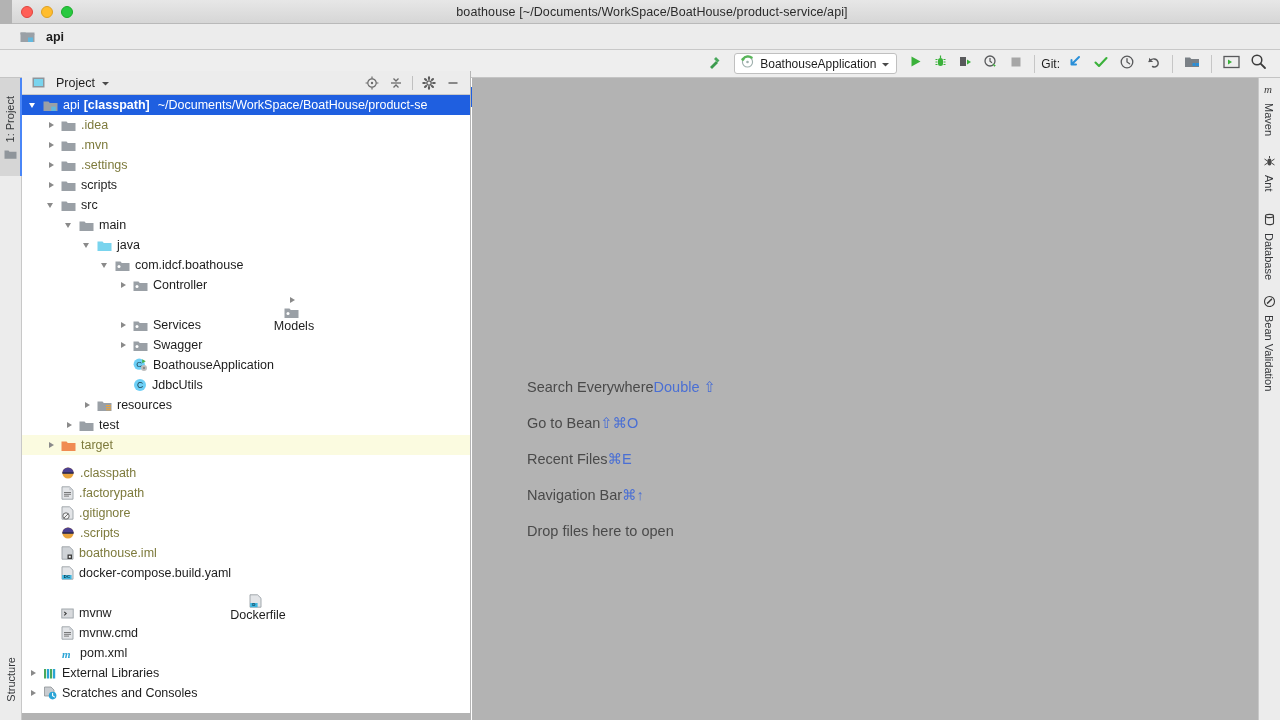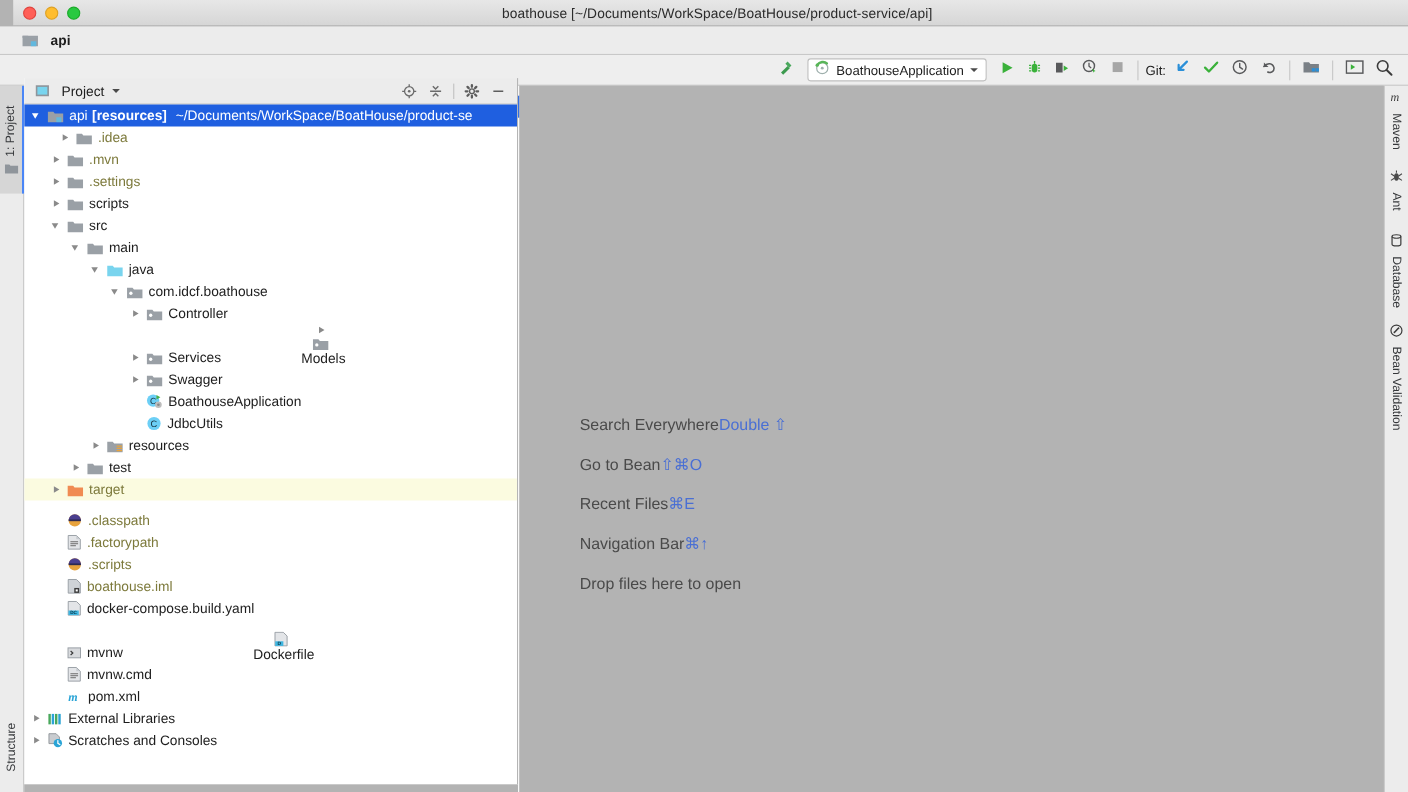--- a/index.html
+++ b/index.html
@@ -404,24 +404,24 @@
     <div class="tree">
         <div class="row selected" style="padding-left: 6px;">
           <span class="arrow down" style="margin-right: 4px;"></span>
           <span class="icon">
             <svg width="15" height="13" viewBox="0 0 15 13">
               <path d="M0.5 2.5h5l1.3 1.6h7.7v8H0.5z" fill="#9aa0a6"></path>
               <rect x="8.2" y="7.6" width="4.6" height="4.4" fill="#62b8de"></rect>
             </svg>
           </span>
           <span class="label-main">api</span>
-          <span class="label-mod">[resources]</span>
+          <span class="label-mod">[classpath]</span>
           <span class="label-path">~/Documents/WorkSpace/BoatHouse/product-se</span>
         </div>
-        <div class="row" style="padding-left: 32px;">
+        <div class="row" style="padding-left: 24px;">
           <span class="arrow right" style="margin-right: 4px;"></span>
           <span class="icon">
             <svg width="15" height="13" viewBox="0 0 15 13">
               <path d="M0.5 2.5h5l1.3 1.6h7.7v8H0.5z" fill="#9aa0a6"></path>
             </svg>
           </span>
           <span class="label-main ignored">.idea</span>
         </div>
         <div class="row" style="padding-left: 24px;">
           <span class="arrow right" style="margin-right: 4px;"></span>
@@ -596,20 +596,31 @@
           <span class="icon">
             <svg width="13" height="14" viewBox="0 0 13 14">
               <path d="M1 0.8h7.5L12 4.2V13.2H1z" fill="#e3e5e8" stroke="#9aa0a6" stroke-width="0.9"></path>
               <path d="M8.3 0.9v3.4H11.7" fill="#c7cbd0"></path>
               <g stroke="#6b6b6b" stroke-width="0.9">
                 <path d="M3 6.5h7M3 8.3h7M3 10.1h5"></path>
               </g>
             </svg>
           </span>
           <span class="label-main ignored">.factorypath</span>
+        </div>
+        <div class="row" style="padding-left: 24px;">
+          <span class="arrow" style="margin-right: 4px;"></span>
+          <span class="icon">
+            <svg width="13" height="14" viewBox="0 0 13 14">
+              <path d="M1 0.8h7.5L12 4.2V13.2H1z" fill="#e3e5e8" stroke="#9aa0a6" stroke-width="0.9"></path>
+              <circle cx="5" cy="10" r="3.2" fill="#f2f3f4" stroke="#6b6b6b" stroke-width="1"></circle>
+              <path d="M2.8 12.2L7.2 7.8" stroke="#6b6b6b" stroke-width="1"></path>
+            </svg>
+          </span>
+          <span class="label-main ignored">.gitignore</span>
         </div>
         <div class="row" style="padding-left: 24px;">
           <span class="arrow" style="margin-right: 4px;"></span>
           <span class="icon">
             <svg width="14" height="14" viewBox="0 0 14 14">
               <circle cx="7" cy="7" r="5.6" fill="#e8a33d"></circle>
               <path d="M1.4 7a5.6 5.6 0 0 1 11.2 0z" fill="#4b3f8f"></path>
               <rect x="1.4" y="6.2" width="11.2" height="1.6" fill="#2d2a52"></rect>
             </svg>
           </span>

